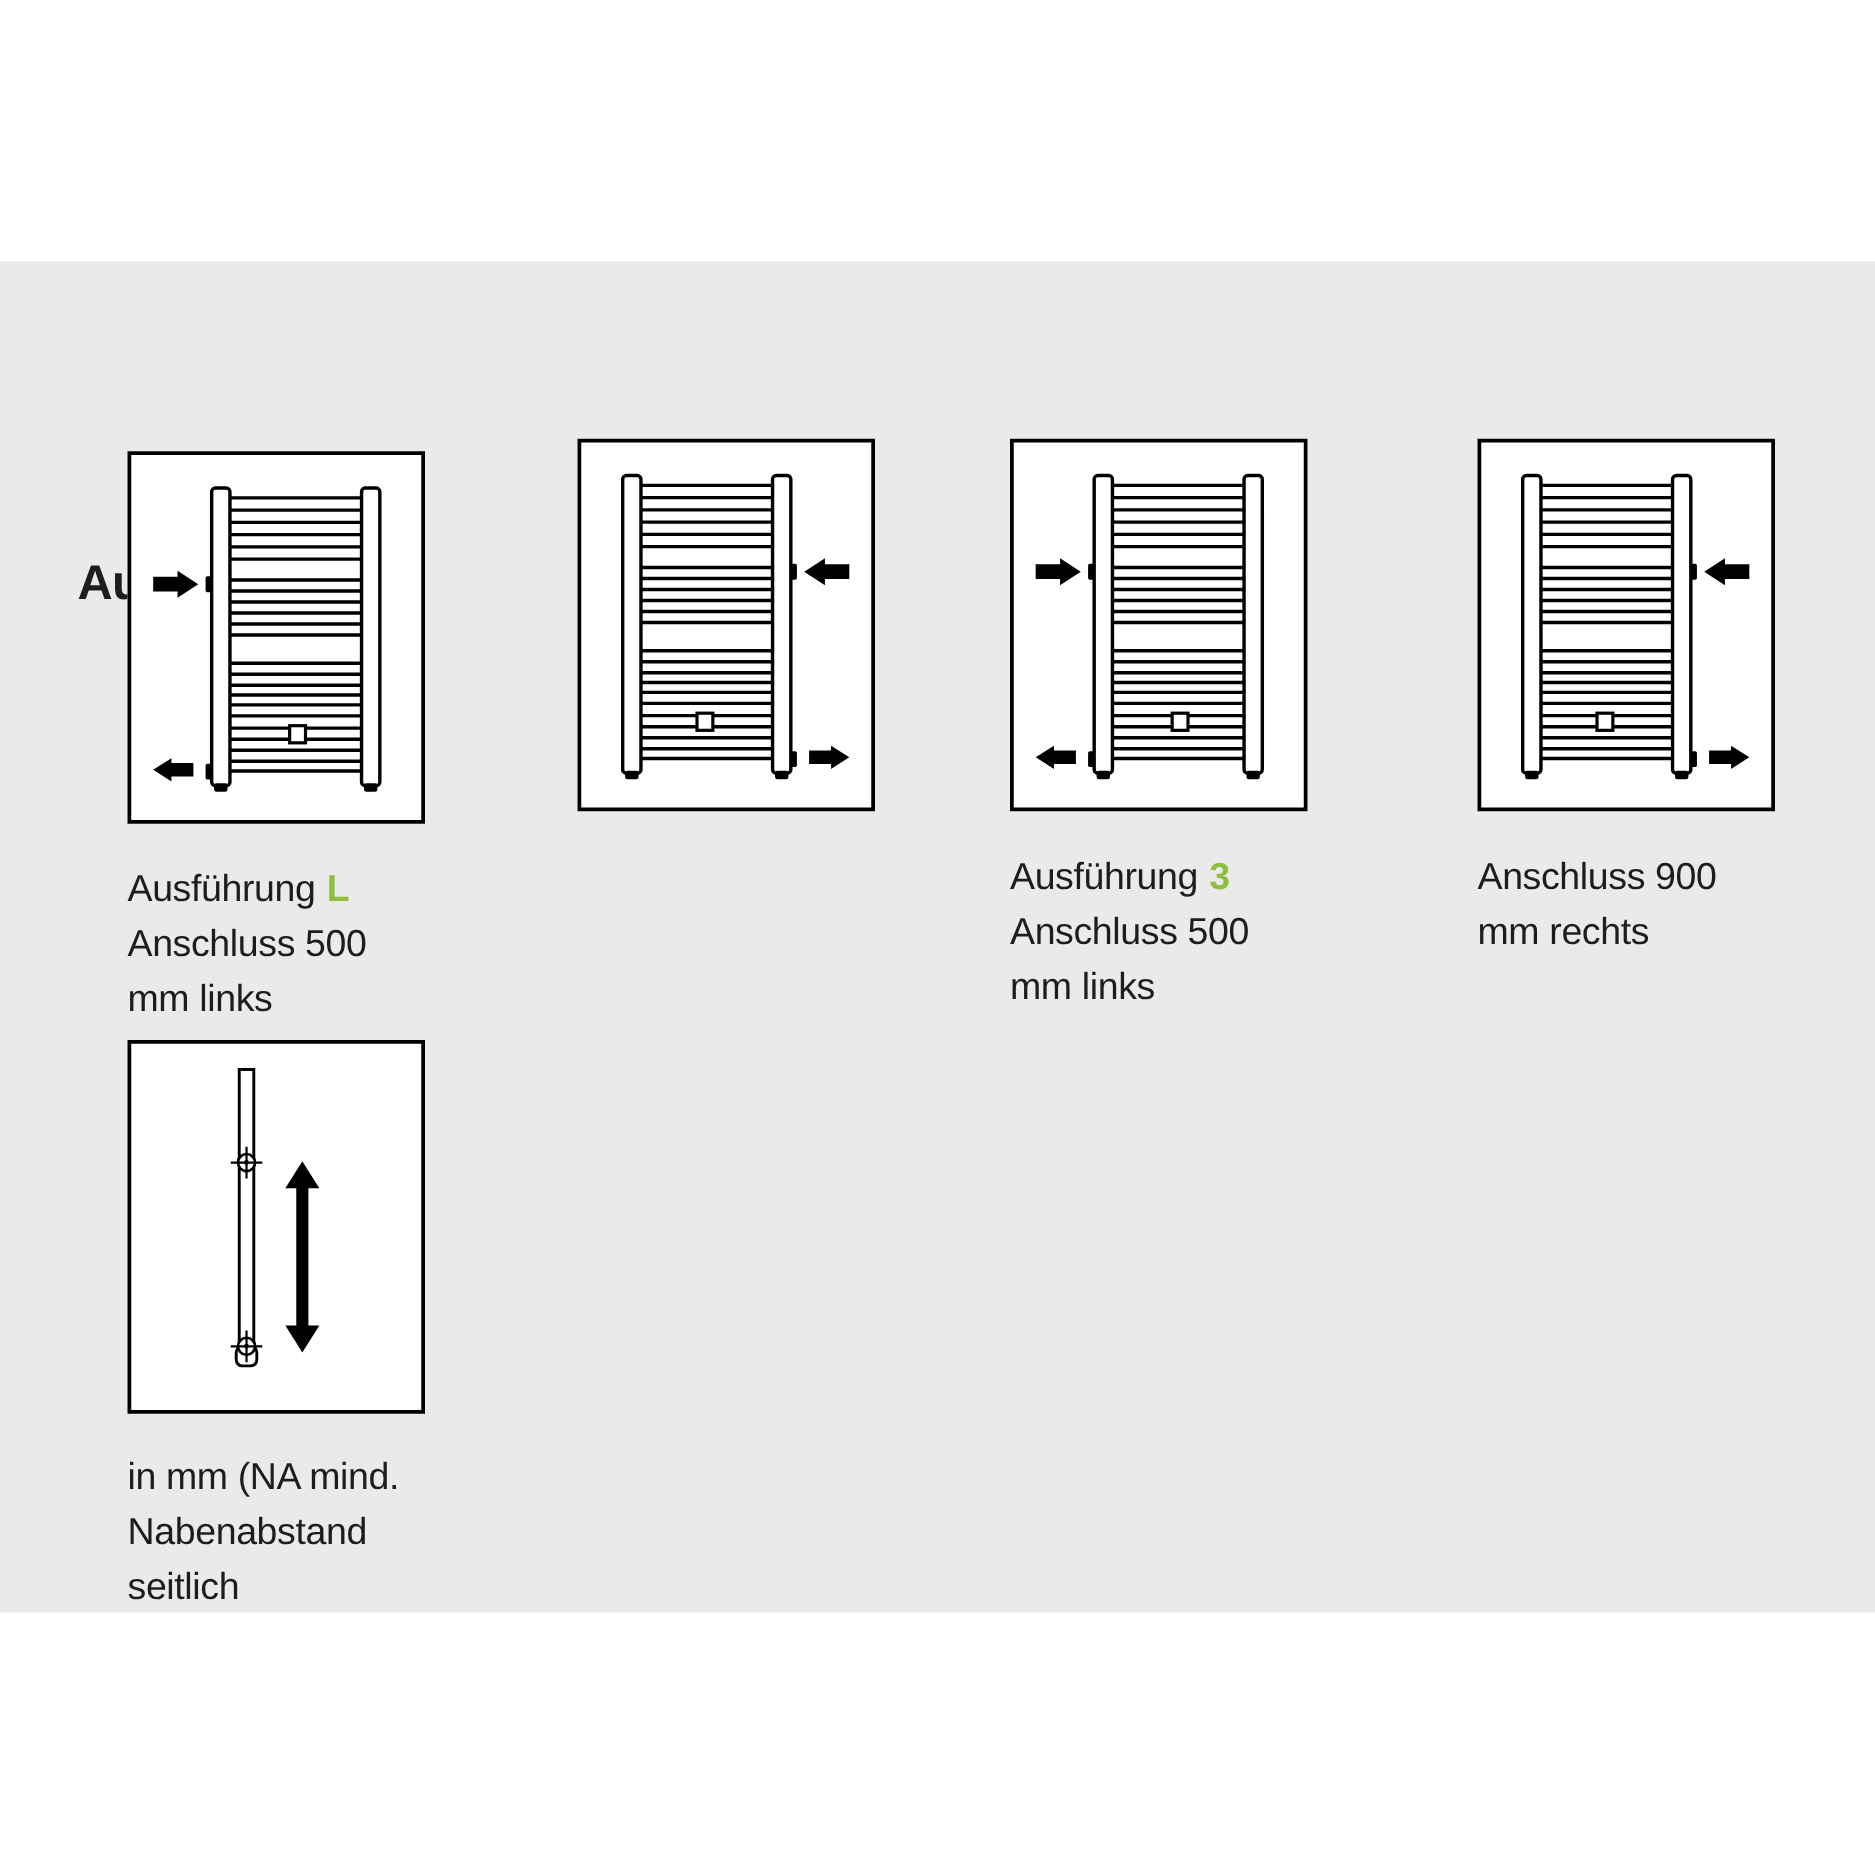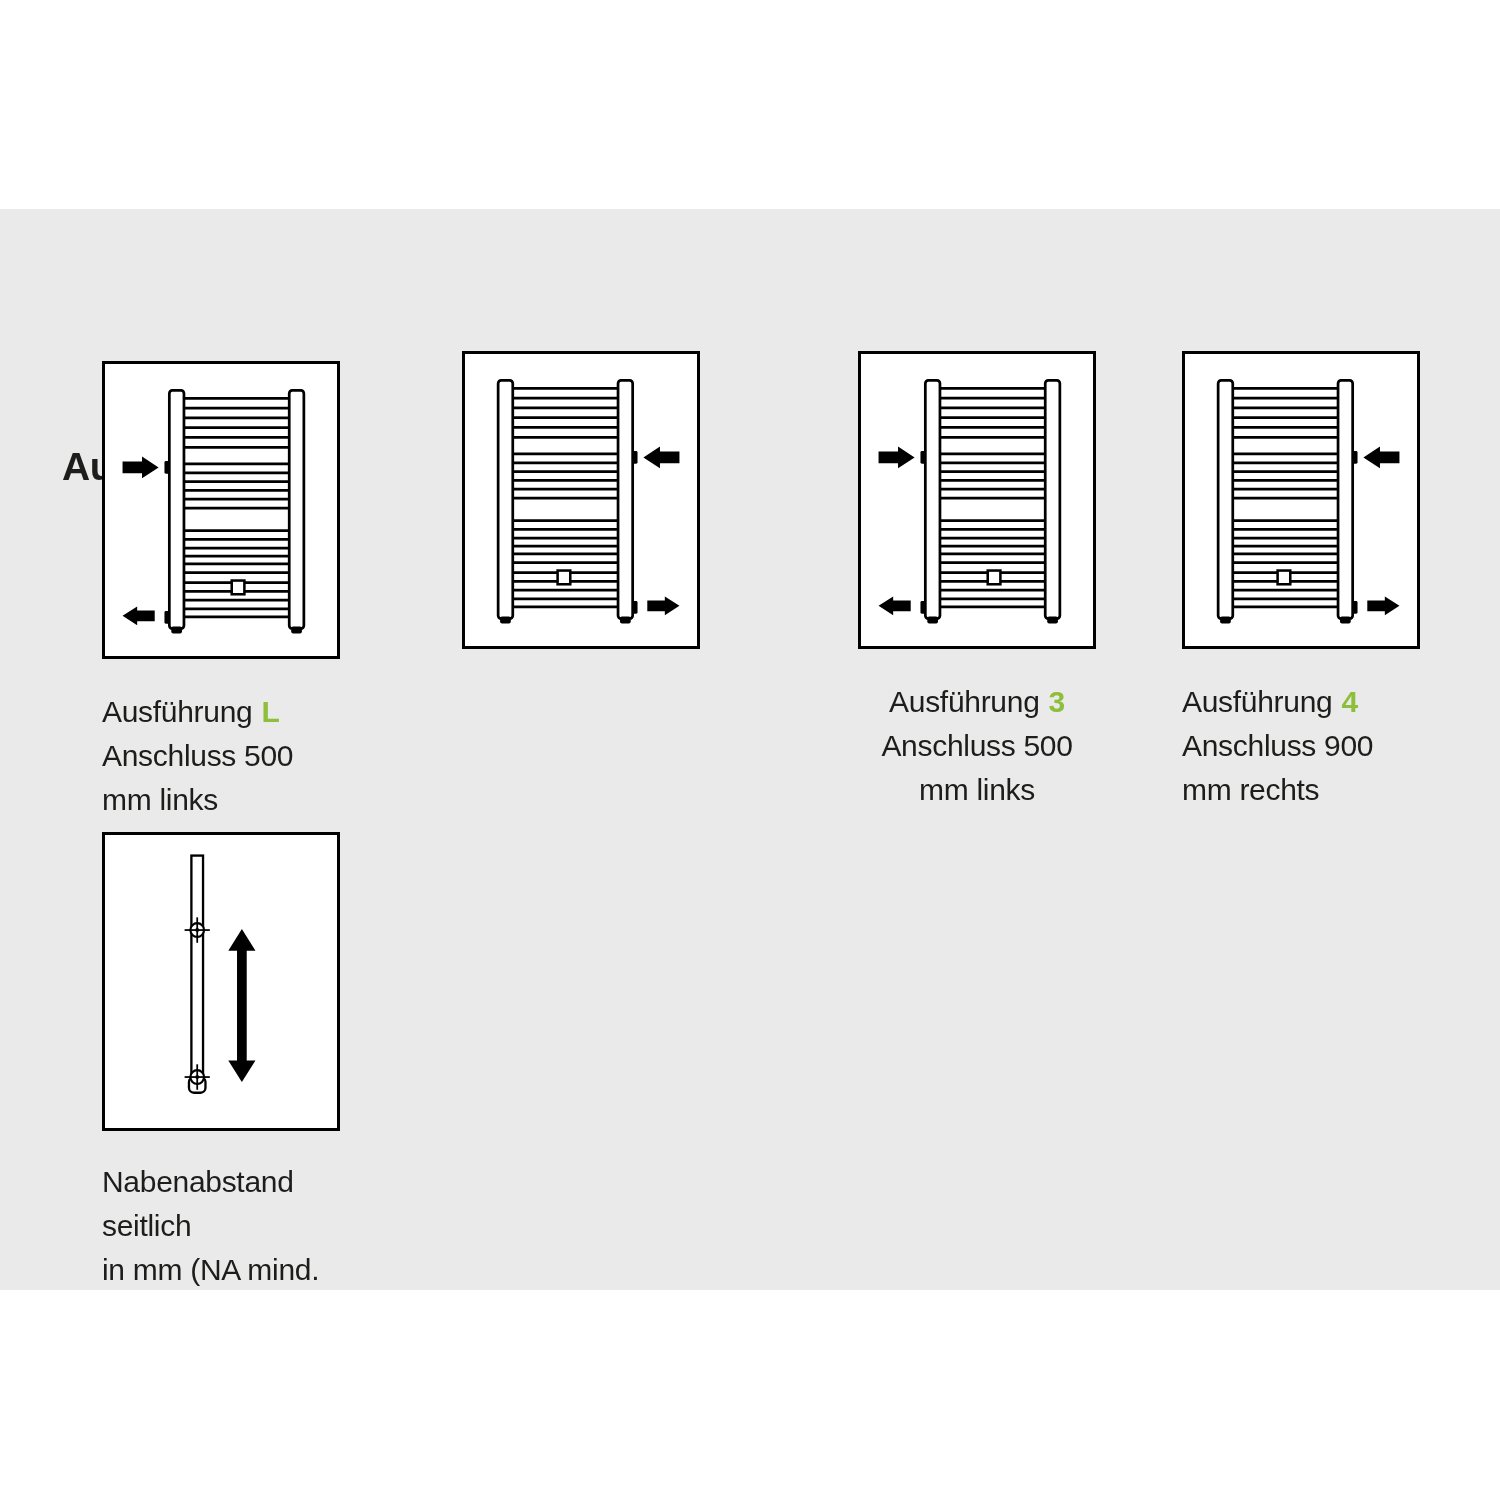--- a/index.html
+++ b/index.html
@@ -14,21 +14,21 @@
   }
   .page-title{
     position:absolute;left:62px;top:236px;margin:0;
     font-size:39px;font-weight:700;letter-spacing:-0.5px;color:#1d1d1b;
   }
   .card{
     position:absolute;top:335px;width:238px;
   }
   .card.c0{left:62px;margin-top:26px;}
   .card.c1{left:422px;}
-  .card.c2{left:818px;text-align:center;}
+  .card.c2{left:768px;}
   .card.c3{left:1142px;}
   .hub-card{
     position:absolute;left:62px;top:816px;width:238px;
   }
   .diagram-box{
     width:238px;height:298px;background:#ffffff;border:3px solid #000;
     box-sizing:border-box;position:relative;overflow:hidden;
   }
   .hub-card .diagram-box{height:299px;}
   .diagram-box svg{display:block;width:100%;height:100%;}
@@ -135,28 +135,27 @@
   </figcaption>
 </figure>
 
 <figure class="card c3">
   <div class="diagram-box">
     <svg viewBox="0 0 238 298" preserveAspectRatio="none" class="mirrored">
         <use href="#radiator-art"></use>
       </svg>
   </div>
   <figcaption class="caption">
-    <div><span>Ausführung</span><span class="code">4</span></div>
     <div>Anschluss 900 mm rechts</div>
   </figcaption>
 </figure>
 
 <figure class="hub-card">
   <div class="diagram-box">
     <svg viewBox="0 0 239 299" preserveAspectRatio="none">
         <use href="#hub-art"></use>
       </svg>
   </div>
   <figcaption class="hub-caption">
+    <div>in mm (NA mind.</div>
     <div>Nabenabstand seitlich</div>
-    <div>in mm (NA mind.</div>
   </figcaption>
 </figure>
 
 </body></html>

